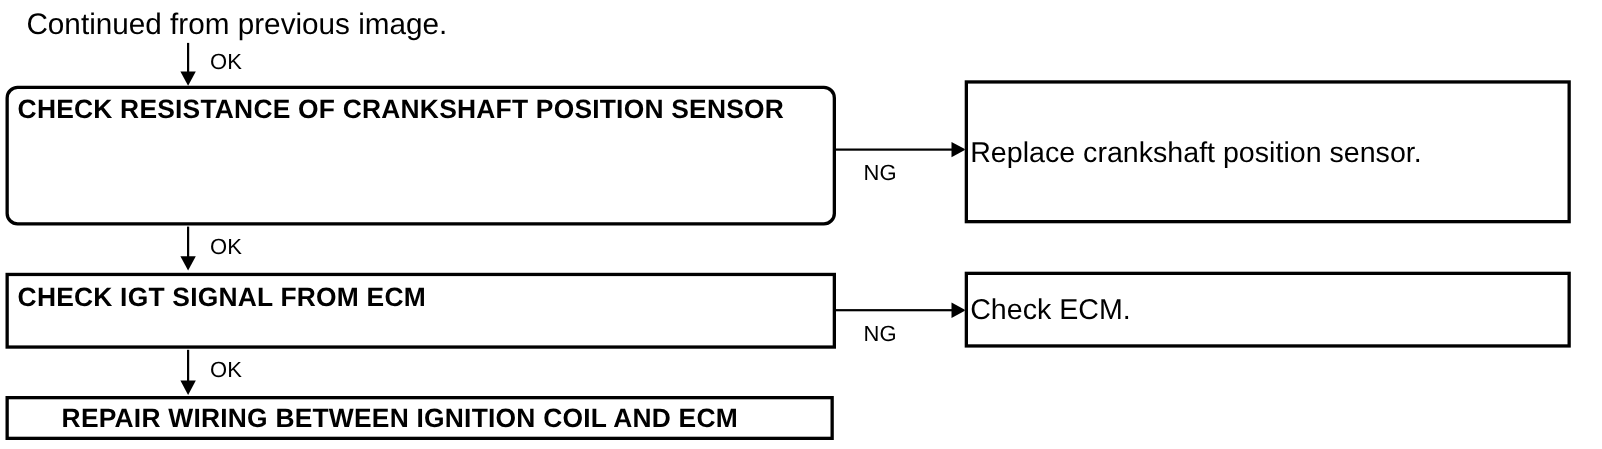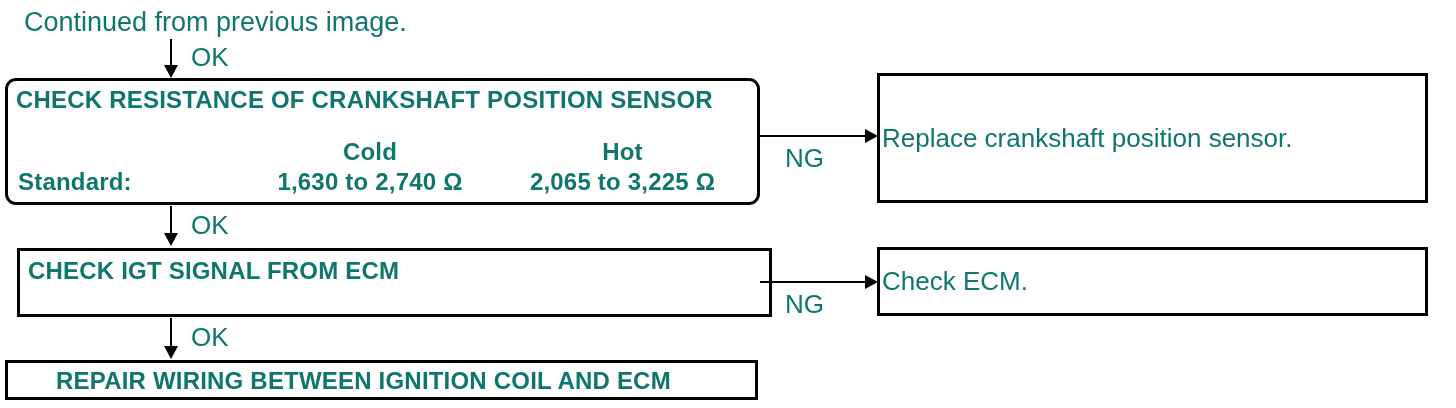--- a/index.html
+++ b/index.html
@@ -1,21 +1,21 @@
 <!DOCTYPE html>
 <html><head>
 <meta charset="utf-8">
 <style>
   html, body { margin: 0; padding: 0; background: #ffffff; }
   .canvas {
     position: relative;
     width: 1456px;
     height: 408px;
     background: #ffffff;
-    color: #0f766e;
+    color: #000000;
     font-family: "Liberation Sans", sans-serif;
     overflow: hidden;
   }
   .box {
     position: absolute;
     border: 3px solid #000000;
     background: #ffffff;
     box-sizing: border-box;
   }
   .box-title {
@@ -28,21 +28,21 @@
   .action-text {
     display: flex;
     align-items: center;
     height: 100%;
     font-size: 26px;
     padding-left: 2px;
     box-sizing: border-box;
   }
   .lbl {
     position: absolute;
-    font-size: 26px;
+    font-size: 20px;
     line-height: 30px;
     white-space: nowrap;
   }
   .vline { position: absolute; width: 2px; background: #000000; }
   .vhead {
     position: absolute; width: 0; height: 0;
     border-left: 7px solid transparent;
     border-right: 7px solid transparent;
     border-top: 13px solid #000000;
   }
@@ -73,43 +73,35 @@
 <div class="canvas">
 
   <div class="lbl" style="left:24px; top:7px; font-size:27px;">Continued from previous image.</div>
 
   <div class="vline" style="left:170px; top:39px; height:28px;"></div>
   <div class="vhead" style="left:164px; top:65px;"></div>
   <div class="lbl" style="left:191px; top:42px;">OK</div>
 
   <div class="box" style="left:5px; top:78px; width:755px; height:127px;border-radius:11px;">
     <div class="box-title" style="width:705px;">CHECK RESISTANCE OF CRANKSHAFT POSITION SENSOR</div>
-    <div class="spec">
-      <div class="cell-left"></div>
-      <div class="cell-center">Cold</div>
-      <div class="cell-center">Hot</div>
-      <div class="cell-left">Standard:</div>
-      <div class="cell-center">1,630 to 2,740 Ω</div>
-      <div class="cell-center">2,065 to 3,225 Ω</div>
-    </div>
   </div>
 
   <div class="hline" style="left:760px; top:135px; width:106px;"></div>
   <div class="hhead" style="left:865px; top:129px;"></div>
   <div class="lbl" style="left:785px; top:143px;">NG</div>
 
   <div class="box" style="left:877px; top:73px; width:551px; height:130px;">
     <div class="action-text">Replace crankshaft position sensor.</div>
   </div>
 
   <div class="vline" style="left:170px; top:206px; height:29px;"></div>
   <div class="vhead" style="left:164px; top:233px;"></div>
   <div class="lbl" style="left:191px; top:210px;">OK</div>
 
-  <div class="box" style="left:5px; top:248px; width:755px; height:69px;margin-left:12px;">
+  <div class="box" style="left:5px; top:248px; width:755px; height:69px;">
     <div class="box-title" style="padding-top:6px;">CHECK IGT SIGNAL FROM ECM</div>
   </div>
 
   <div class="hline" style="left:760px; top:281px; width:106px;"></div>
   <div class="hhead" style="left:865px; top:275px;"></div>
   <div class="lbl" style="left:785px; top:289px;">NG</div>
 
   <div class="box" style="left:877px; top:247px; width:551px; height:69px;">
     <div class="action-text">Check ECM.</div>
   </div>

